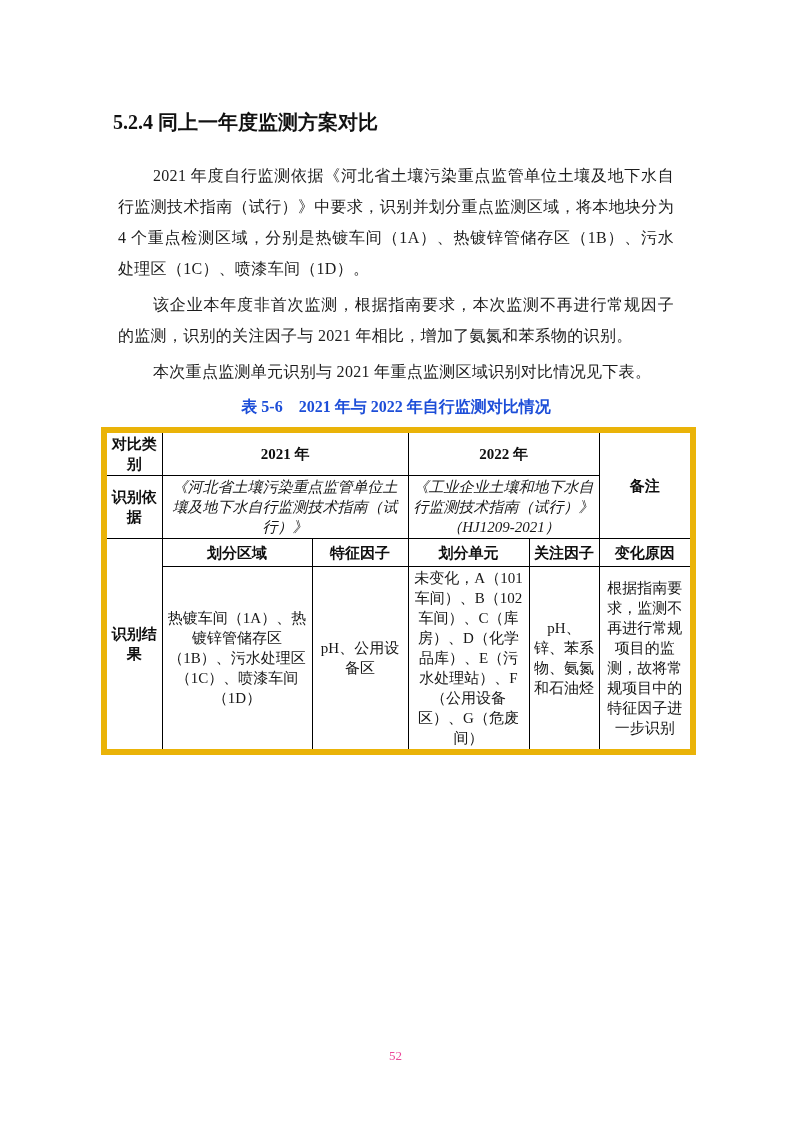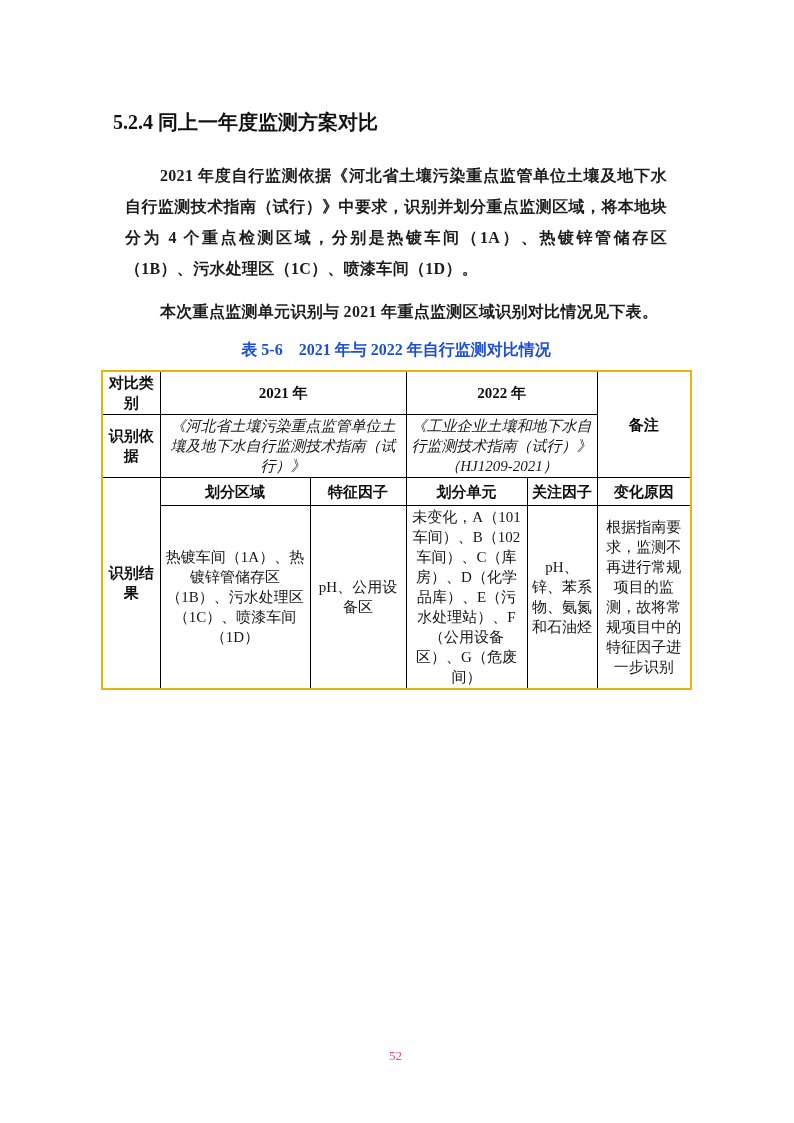--- a/index.html
+++ b/index.html
@@ -15,27 +15,26 @@
   .heading{
     margin:0;
     padding-top:108px;
     margin-bottom:24px;
     font-size:20px;
     line-height:28px;
     font-weight:bold;
     color:#111;
   }
   .para{
-    margin:12px;
+    margin:5px;
     font-size:16px;
     line-height:31px;
     text-align:justify;
     text-indent:35px;
     letter-spacing:0.3px;
-    font-weight:bold;
   }
   .table-caption{
     margin-top:9px;
     font-size:16px;
     line-height:22px;
     font-weight:bold;
     text-align:center;
     color:#1d4ed8;
   }
   .tbl-wrap{
@@ -51,21 +50,21 @@
     line-height:20px;
     color:#161616;
   }
   table.cmp td{
     border:1px solid #000;
     text-align:center;
     vertical-align:middle;
     padding:1px 3px;
     overflow:hidden;
   }
-  table.cmp{border:2px solid #eab308;}
+  table.cmp{border:6px solid #eab308;}
   td.hd{font-weight:bold;color:#0e0e0e;}
   td.basis{padding:1px 9px;font-style:italic;}
   td.region{padding:1px 5px;}
   .r1 td{height:38px;}
   .r2 td{height:54px;}
   .r3 td{height:25px;margin-left:36px;}
   .r4 td{height:161px;}
   .page-number{
     position:absolute;
     left:0;right:0;
@@ -77,20 +76,21 @@
 </style>
 </head>
 <body>
 
 <div class="page">
   <div class="content">
 
     <h2 class="heading">5.2.4 同上一年度监测方案对比</h2>
 
     <p class="para">2021 年度自行监测依据《河北省土壤污染重点监管单位土壤及地下水自行监测技术指南（试行）》中要求，识别并划分重点监测区域，将本地块分为 4 个重点检测区域，分别是热镀车间（1A）、热镀锌管储存区（1B）、污水处理区（1C）、喷漆车间（1D）。</p>
+    <p class="para">该企业本年度非首次监测，根据指南要求，本次监测不再进行常规因子的监测，识别的关注因子与 2021 年相比，增加了氨氮和苯系物的识别。</p>
     <p class="para">本次重点监测单元识别与 2021 年重点监测区域识别对比情况见下表。</p>
 
     <div class="table-caption">表 5-6　2021 年与 2022 年自行监测对比情况</div>
 
     <div class="tbl-wrap">
       <table class="cmp">
         <colgroup>
           <col style="width:58px">
           <col style="width:150px">
           <col style="width:96px">

